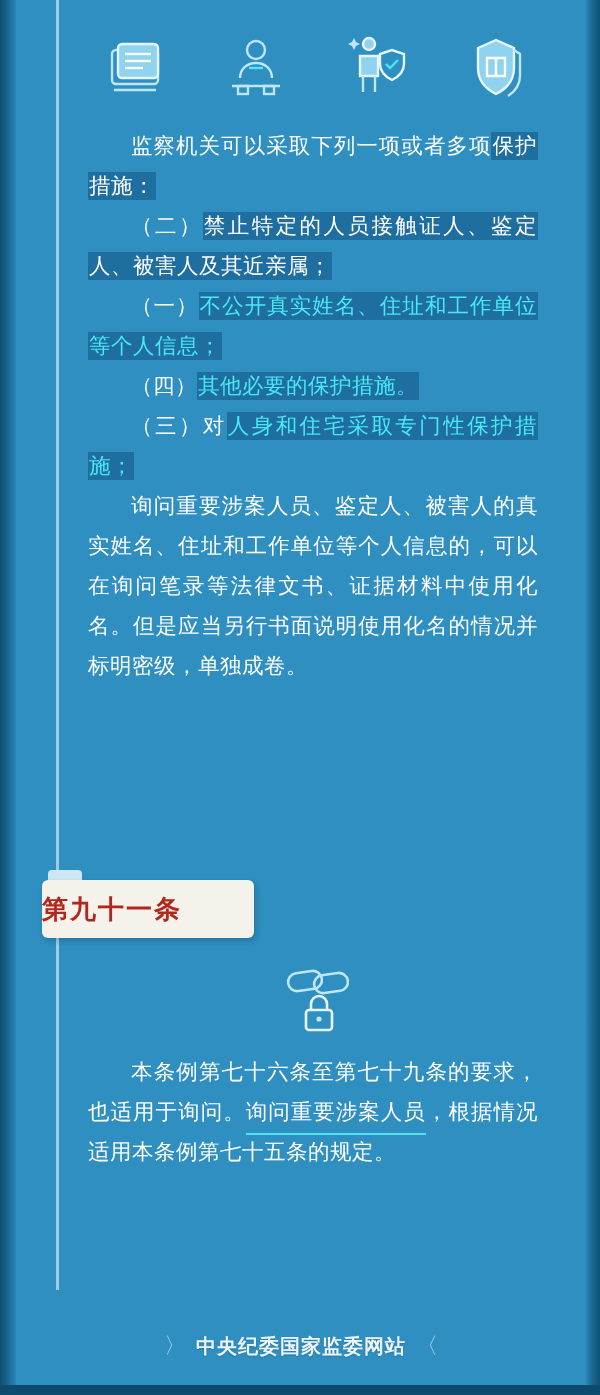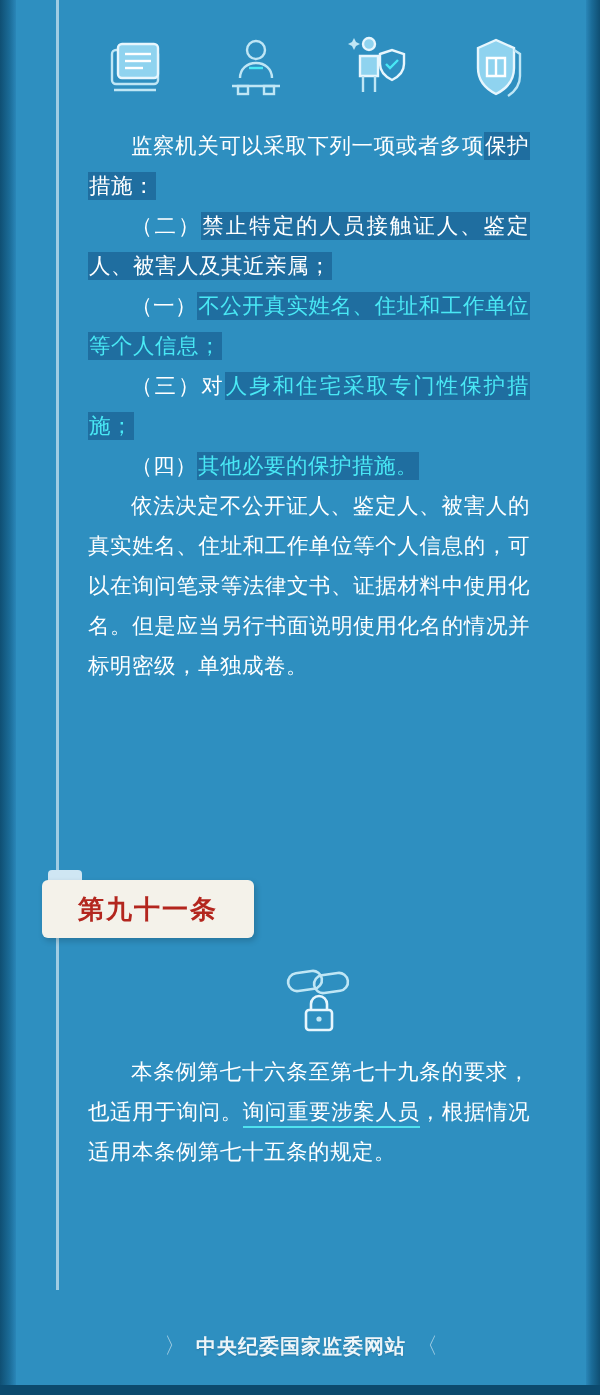--- a/index.html
+++ b/index.html
@@ -67,41 +67,41 @@
     position: absolute;
     left: 72px;
     right: 44px;
     top: 126px;
     color: #ffffff;
     font-size: 21.5px;
     line-height: 40px;
     letter-spacing: 0.5px;
     text-align: justify;
   }
-  .p { margin: 0 12px 0 0; }
+  .p { margin: 0 4px 0 0; }
   .indent { text-indent: 43px; }
   .gap { height: 34px; }
 
   .hl {
     background: #1f6ea0;
     color: #ffffff;
     padding: 2px 1px;
     box-decoration-break: clone;
     -webkit-box-decoration-break: clone;
   }
   .hl-cyan {
     background: #1f6ea0;
     color: #49e8f5;
     padding: 2px 1px;
     box-decoration-break: clone;
     -webkit-box-decoration-break: clone;
   }
   .underline-cyan {
     border-bottom: 2px solid #4fe3ef;
-    padding-bottom: 2px;
+    padding-bottom: 9px;
   }
 
   
   .section-tag-wrap {
     position: absolute;
     left: 26px;
     top: 880px;
     width: 230px;
     height: 66px;
   }
@@ -117,21 +117,21 @@
   .section-tag {
     position: absolute;
     left: 0; top: 0;
     width: 212px;
     height: 58px;
     background: #f4f2ea;
     border-radius: 6px;
     box-shadow: 2px 3px 6px rgba(0,0,0,0.18);
     display: flex;
     align-items: center;
-    justify-content: center;
+    justify-content: flex-start;
   }
   .section-tag span {
     color: #b3261e;
     font-size: 26px;
     font-weight: bold;
     letter-spacing: 2px;
     font-family: "Liberation Serif", serif;
   }
 
   
@@ -238,23 +238,23 @@
         <path d="M58 22l6 4v22c0 10-6 16-12 20" stroke="#bfe6f5"></path>
       </svg>
     </div>
 
   </div>
 
   <div class="body-text" id="body-1">
       <div class="p indent"><span>监察机关可以采取下列一项或者多项</span><span class="hl">保护措施：</span></div>
       <div class="p indent"><span>（二）</span><span class="hl">禁止特定的人员接触证人、鉴定人、被害人及其近亲属；</span></div>
       <div class="p indent"><span>（一）</span><span class="hl-cyan">不公开真实姓名、住址和工作单位等个人信息；</span></div>
+      <div class="p indent"><span>（四）</span><span class="hl-cyan">其他必要的保护措施。</span></div>
       <div class="p indent"><span>（三）对</span><span class="hl-cyan">人身和住宅采取专门性保护措施；</span></div>
-      <div class="p indent"><span>（四）</span><span class="hl-cyan">其他必要的保护措施。</span></div>
-      <div class="p indent"><span>依法决定不公开证人、鉴定人、被害人的真实姓名、住址和工作单位等个人信息的，可以在询问笔录等法律文书、证据材料中使用化名。但是应当另行书面说明使用化名的情况并标明密级，单独成卷。</span></div>
+      <div class="p indent"><span>询问重要涉案人员、鉴定人、被害人的真实姓名、住址和工作单位等个人信息的，可以在询问笔录等法律文书、证据材料中使用化名。但是应当另行书面说明使用化名的情况并标明密级，单独成卷。</span></div>
       <div class="gap"></div>
     </div>
 
   <div class="section-tag-wrap">
     <div class="tag-fold"></div>
     <div class="section-tag">
       <span>第九十一条</span>
     </div>
   </div>
 

